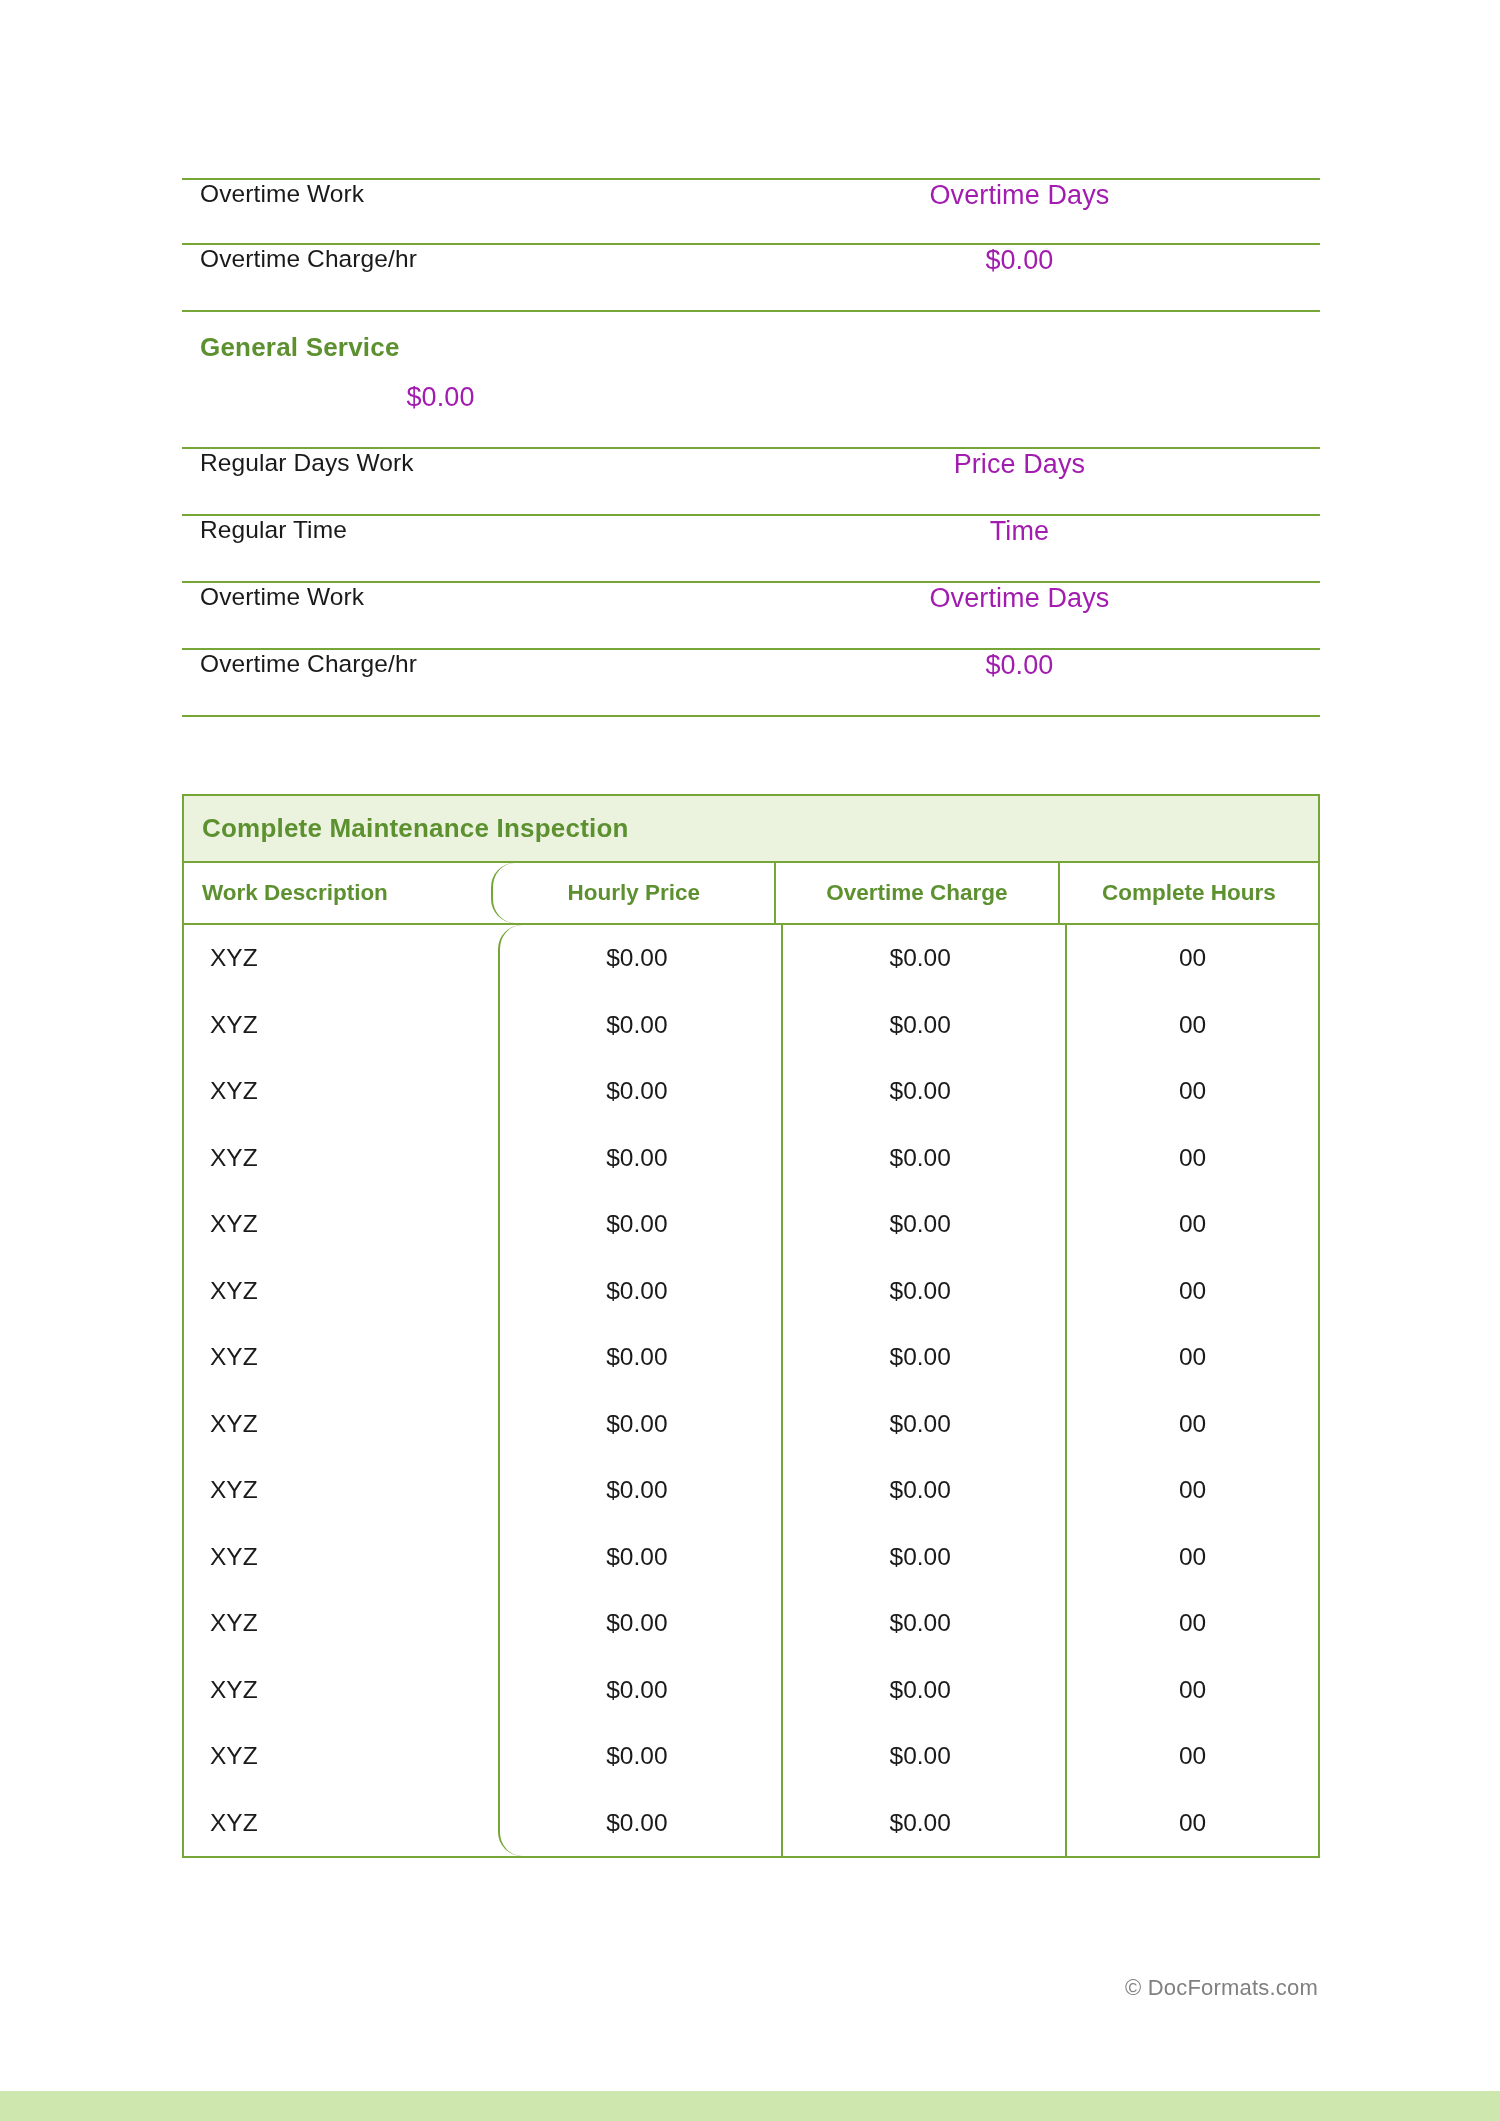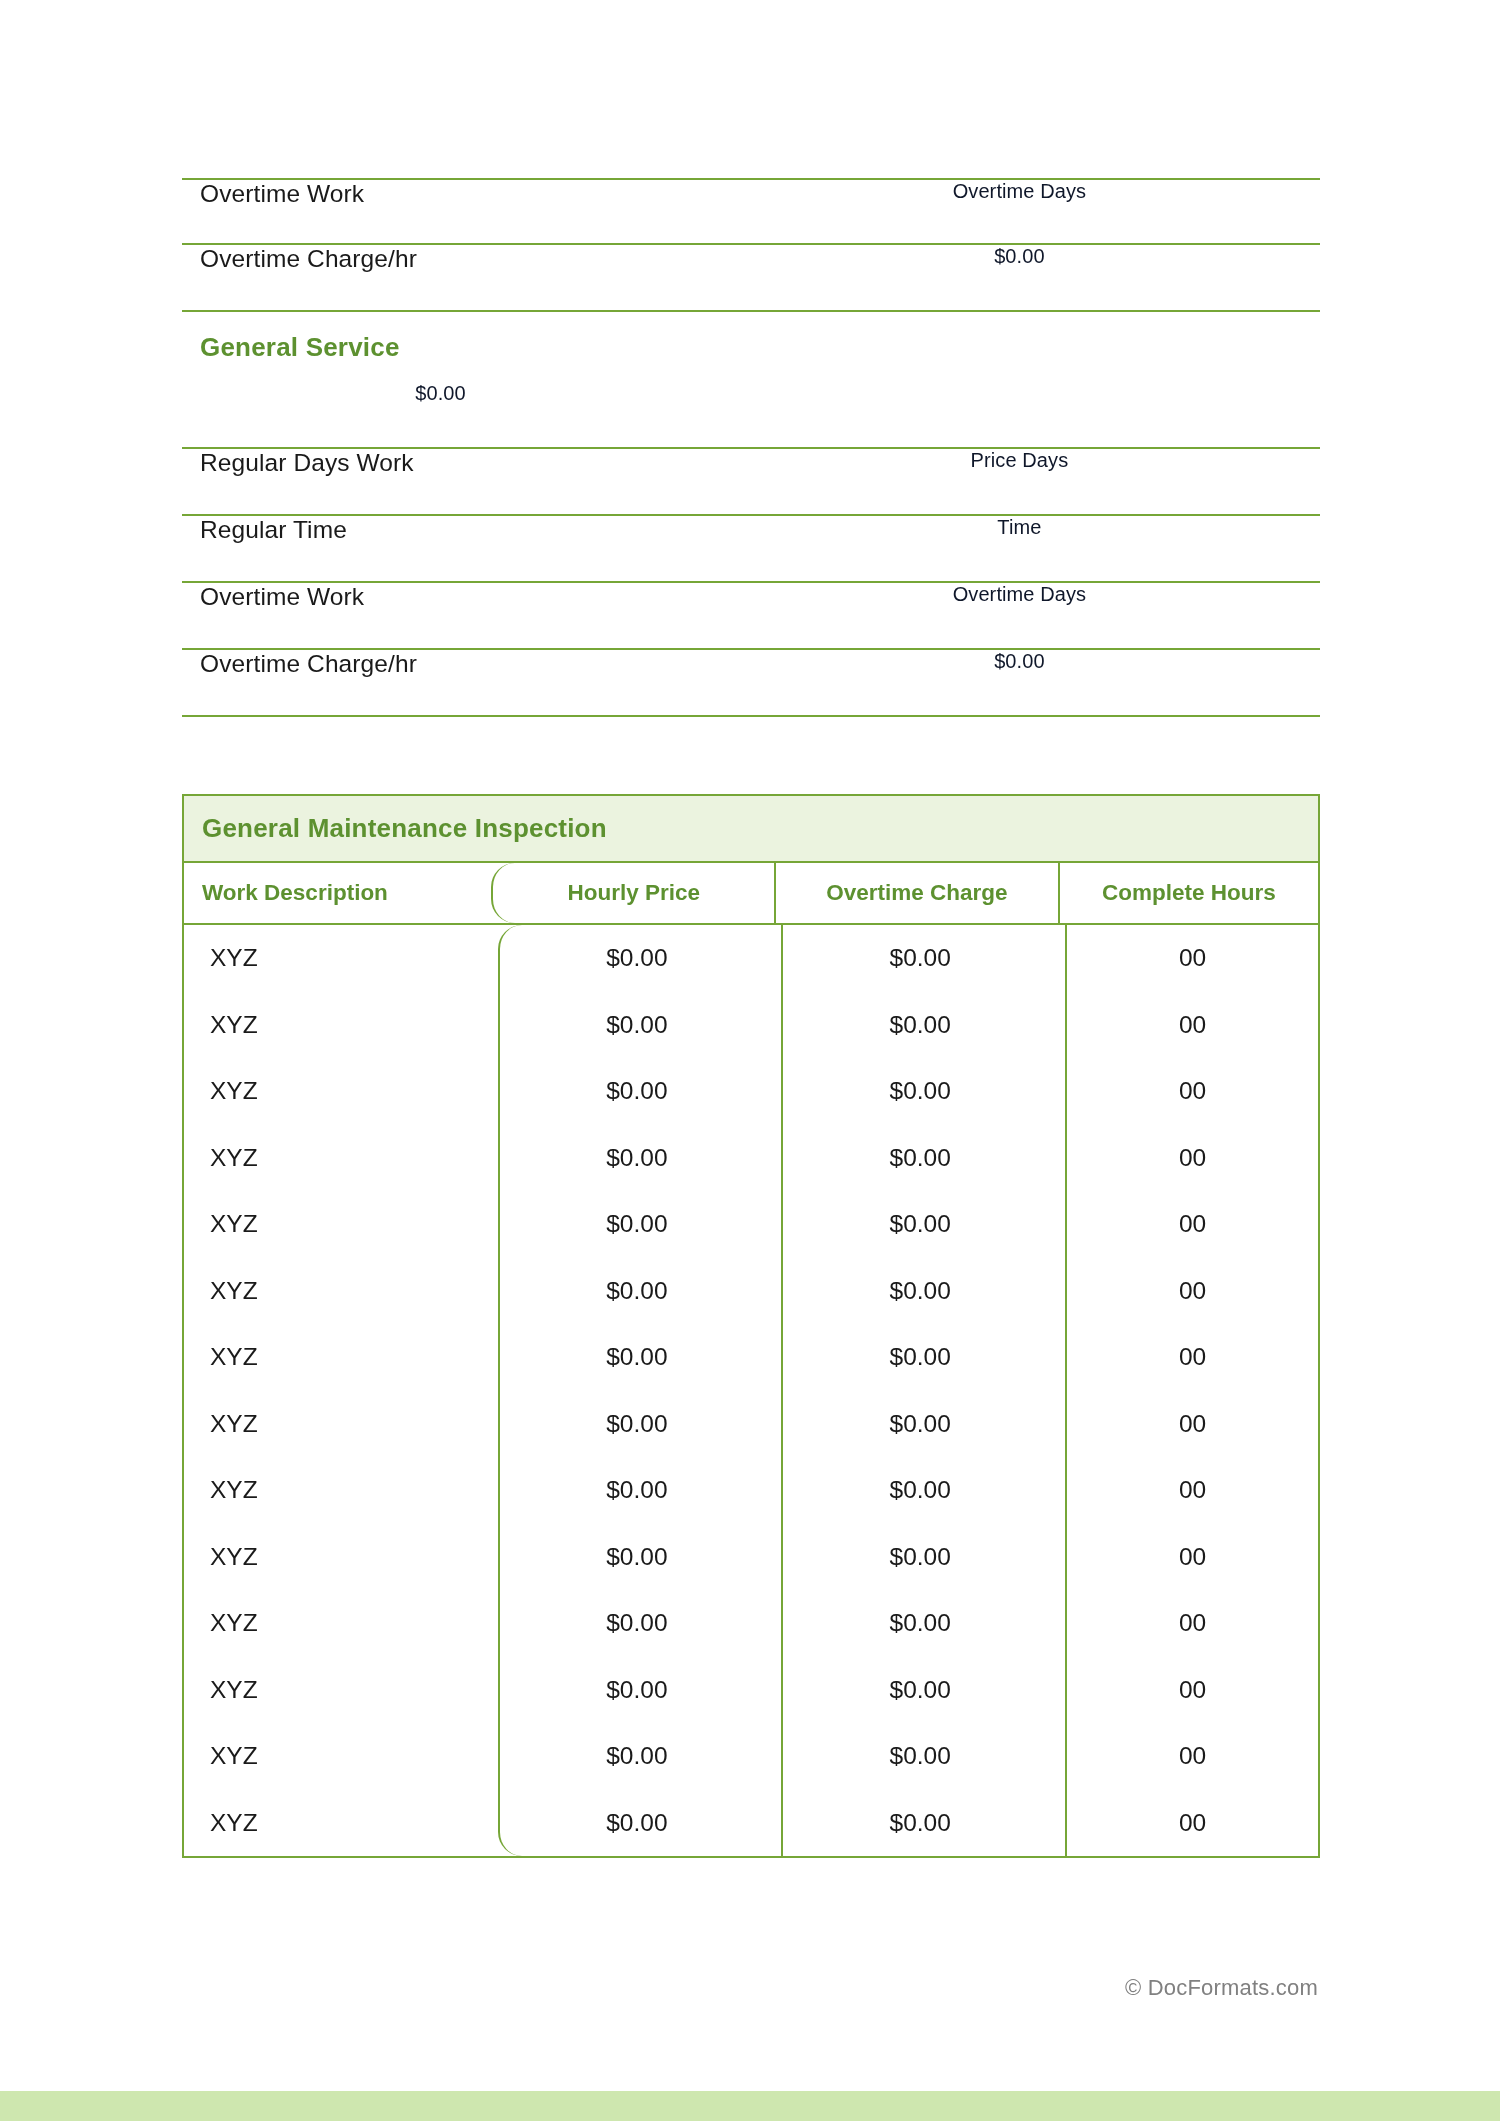--- a/index.html
+++ b/index.html
@@ -49,22 +49,22 @@
     width: 50%;
     padding-left: 18px;
     box-sizing: border-box;
     font-size: 24.5px;
     color: #1a1a1a;
     letter-spacing: 0.1px;
   }
   .kv-value {
     width: 50%;
     text-align: center;
-    font-size: 20px;
-    color: #0f172a;
+    font-size: 27px;
+    color: #a21caf;
     letter-spacing: 0.1px;
     padding-right: 52px;
     box-sizing: border-box;
   }
 
   
   .kv-heading {
     display: flex;
     align-items: center;
     height: 70px;
@@ -214,21 +214,21 @@
 
     <div class="kv-row no-top">
       <div class="kv-label">Overtime Charge/hr</div>
       <div class="kv-value">$0.00</div>
     </div>
 
   </div>
 
   <div class="mt-table">
 
-    <div class="mt-title">General Maintenance Inspection</div>
+    <div class="mt-title">Complete Maintenance Inspection</div>
 
     <div class="mt-head">
       <div class="cell c1">Work Description</div>
       <div class="cell c2">Hourly Price</div>
       <div class="cell c3">Overtime Charge</div>
       <div class="cell c4">Complete Hours</div>
     </div>
 
     <div class="mt-body">
 

